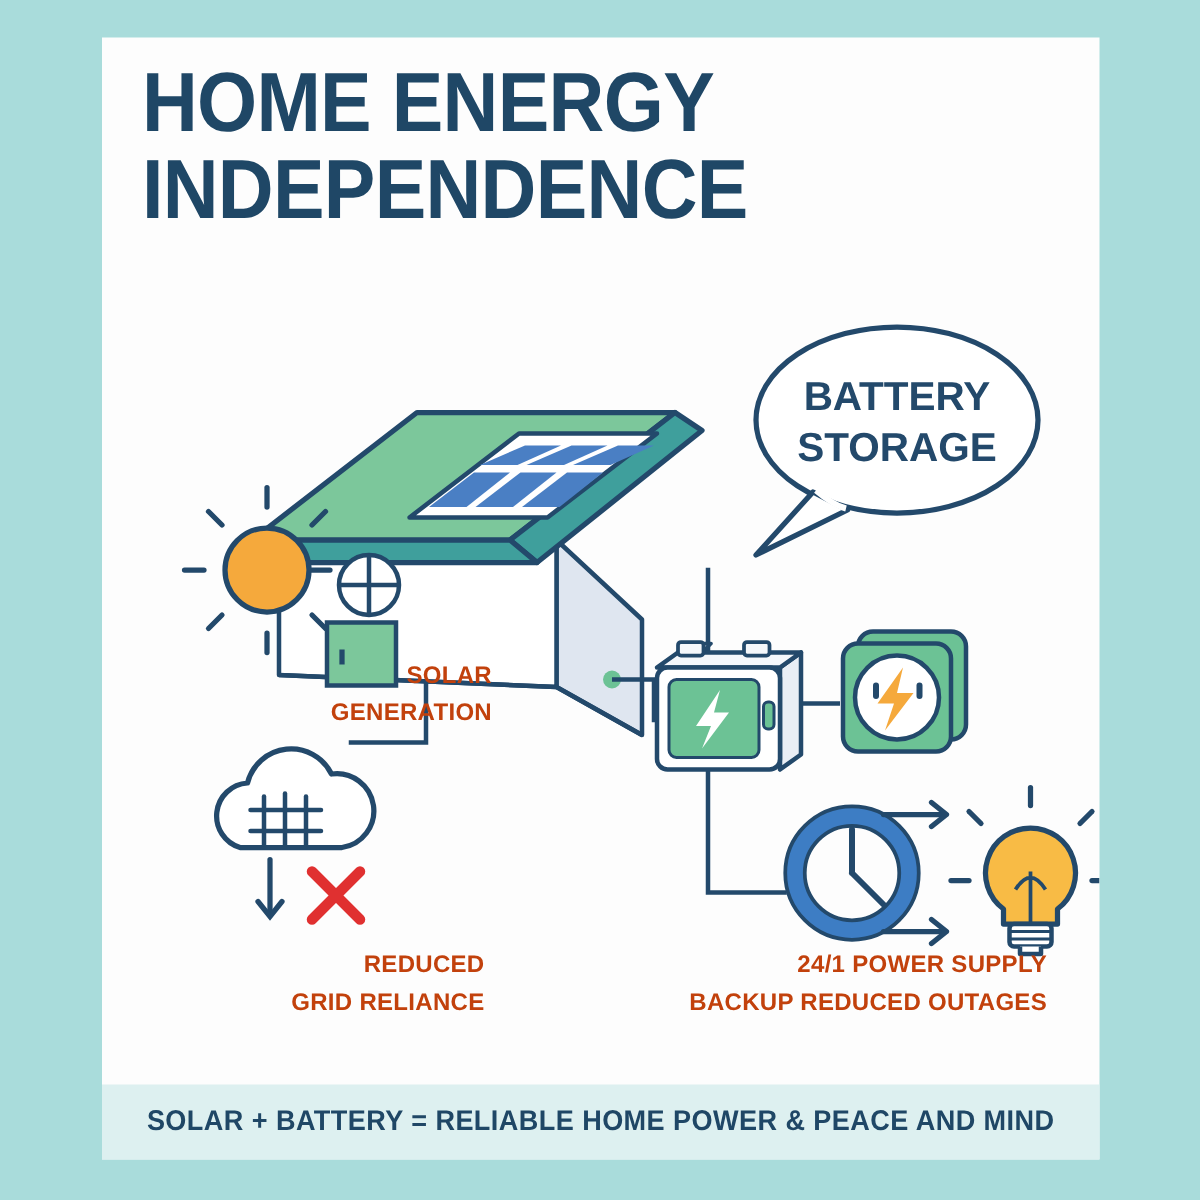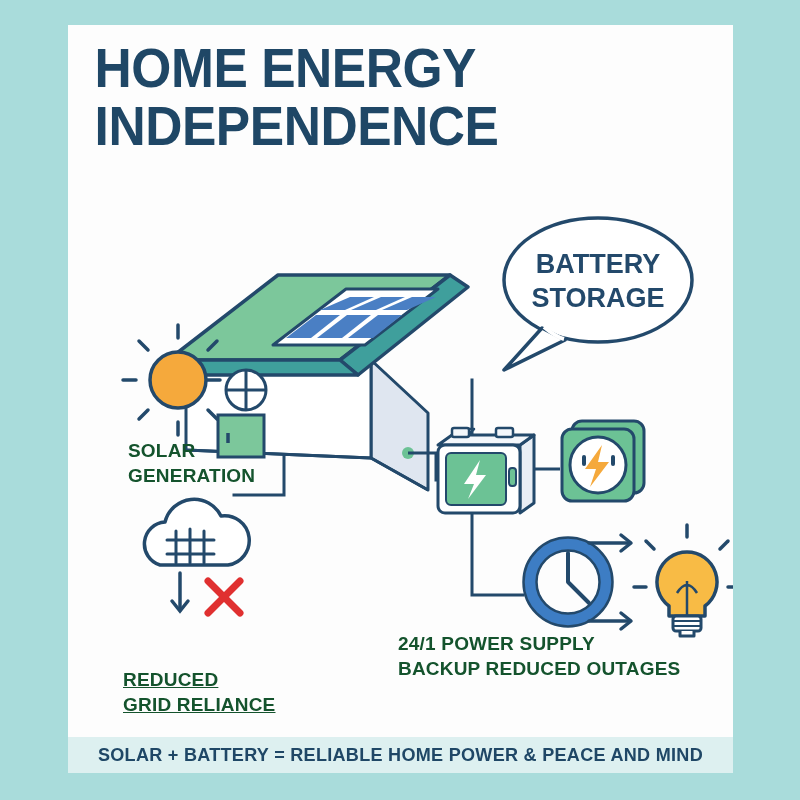--- a/index.html
+++ b/index.html
@@ -48,40 +48,40 @@
     font-weight: bold;
     font-size: 56px;
     line-height: 58px;
     letter-spacing: -0.5px;
     transform: scaleX(0.92);
   }
 
   
   .caption {
     position: absolute;
-    text-align: left;
-    color: #14532d;
-    font-family: "Liberation Sans Narrow", "Liberation Sans", sans-serif;
-    font-weight: bold;
-    font-size: 19px;
+    text-align: right;
+    color: #c2410c;
+    font-family: "Liberation Sans Narrow", "Liberation Sans", sans-serif;
+    font-weight: bold;
+    font-size: 16px;
     line-height: 25px;
     letter-spacing: 0.2px;
     white-space: nowrap;
   }
   #cap-solar   { left: 60px;  top: 413px; width: 200px; }
-  #cap-grid    { left: 55px;  top: 642px; width: 200px; text-decoration: underline; }
+  #cap-grid    { left: 55px;  top: 606px; width: 200px; }
   #cap-backup  { left: 330px; top: 606px; width: 300px; }
 
   
   #banner {
     position: absolute;
     left: 0;
     bottom: 0;
     width: 665px;
-    height: 36px;
+    height: 50px;
     background: #ddf0f0;
     display: flex;
     align-items: center;
     justify-content: center;
   }
   #banner-text {
     color: #1f4766;
     font-family: "Liberation Sans Narrow", "Liberation Sans", sans-serif;
     font-weight: bold;
     font-size: 19px;

